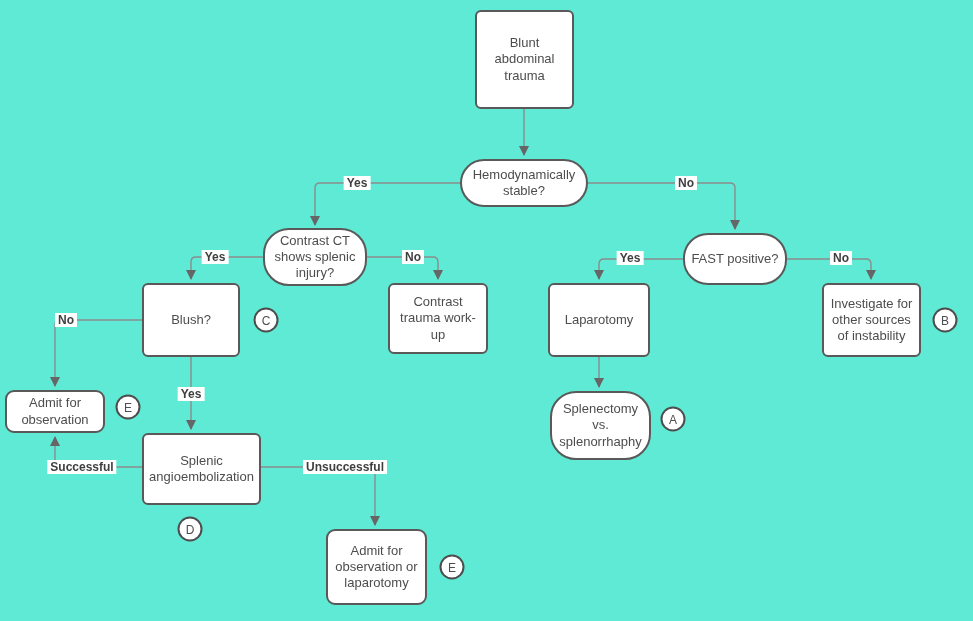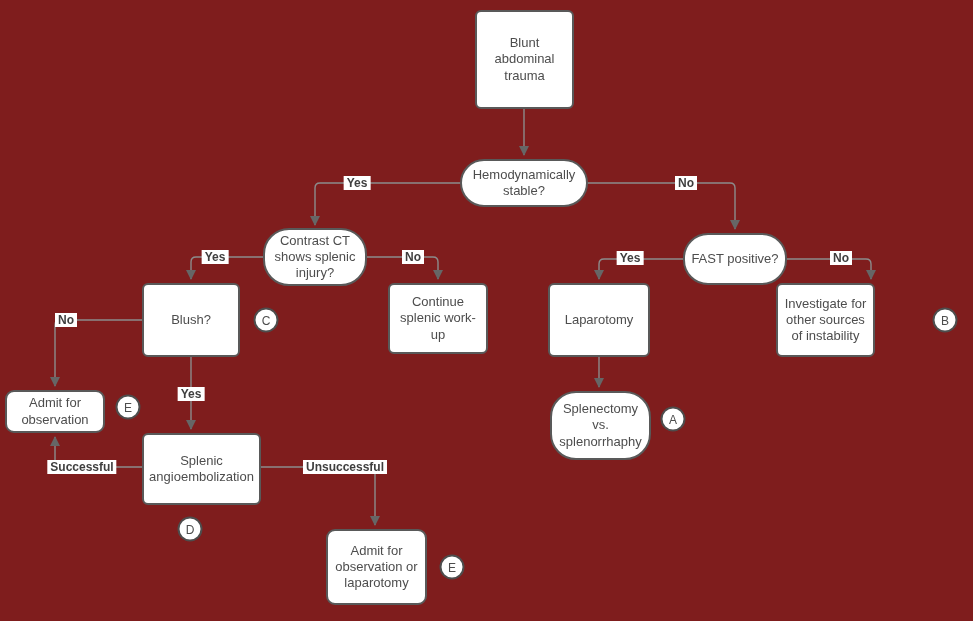--- a/index.html
+++ b/index.html
@@ -1,20 +1,20 @@
 <!DOCTYPE html>
 <html><head>
 <meta charset="utf-8">
 <style>
   html,body{margin:0;padding:0;background:#ffffff;}
   body{font-family:"Liberation Sans","DejaVu Sans",sans-serif;}
   #canvas{
     position:relative;
     width:973px;height:621px;
-    background:#7f1d1d;
+    background:#5eead4;
     overflow:hidden;
   }
   #edges{position:absolute;left:0;top:0;width:973px;height:621px;}
   .node{
     position:absolute;
     box-sizing:border-box;
     background:#ffffff;
     border:2px solid #595959;
     color:#4d4d4d;
     font-size:13px;
@@ -79,35 +79,35 @@
       <path d="M599,357 L599,387" marker-end="url(#arrow)"></path>
     </g>
   </svg>
 
   <div class="node rect" style="left:475px;top:10px;width:99px;height:99px;">Blunt abdominal trauma</div>
 
   <div class="node decision" style="left:263px;top:228px;width:104px;height:58px;">Contrast CT shows splenic injury?</div>
 
   <div class="node pill" style="left:460px;top:159px;width:128px;height:48px;">Hemodynamically stable?</div>
 
-  <div class="node rect" style="left:388px;top:283px;width:100px;height:71px;">Continue splenic work-up</div>
+  <div class="node rect" style="left:388px;top:283px;width:100px;height:71px;">Contrast trauma work-up</div>
 
   <div class="node rect" style="left:142px;top:283px;width:98px;height:74px;text-align:center;">Blush?</div>
 
   <div class="node rect-soft" style="left:5px;top:390px;width:100px;height:43px;">Admit for observation</div>
 
   <div class="node rect" style="left:142px;top:433px;width:119px;height:72px;padding:2px 1px;">Splenic angioembolization</div>
 
   <div class="node rect-soft" style="left:326px;top:529px;width:101px;height:76px;">Admit for observation or laparotomy</div>
 
   <div class="node pill" style="left:683px;top:233px;width:104px;height:52px;">FAST positive?</div>
 
   <div class="node rect" style="left:548px;top:283px;width:102px;height:74px;">Laparotomy</div>
 
-  <div class="node rect" style="left:776px;top:283px;width:99px;height:74px;">Investigate for other sources of instability</div>
+  <div class="node rect" style="left:822px;top:283px;width:99px;height:74px;">Investigate for other sources of instability</div>
 
   <div class="node decision" style="left:550px;top:391px;width:101px;height:69px;padding:2px 2px;">Splenectomy vs. splenorrhaphy</div>
 
   <div class="edge-label" style="left:357px;top:183px;">Yes</div>
   <div class="edge-label" style="left:686px;top:183px;">No</div>
   <div class="edge-label" style="left:215px;top:257px;">Yes</div>
   <div class="edge-label" style="left:413px;top:257px;">No</div>
   <div class="edge-label" style="left:66px;top:320px;">No</div>
   <div class="edge-label" style="left:191px;top:394px;">Yes</div>
   <div class="edge-label" style="left:82px;top:467px;">Successful</div>

